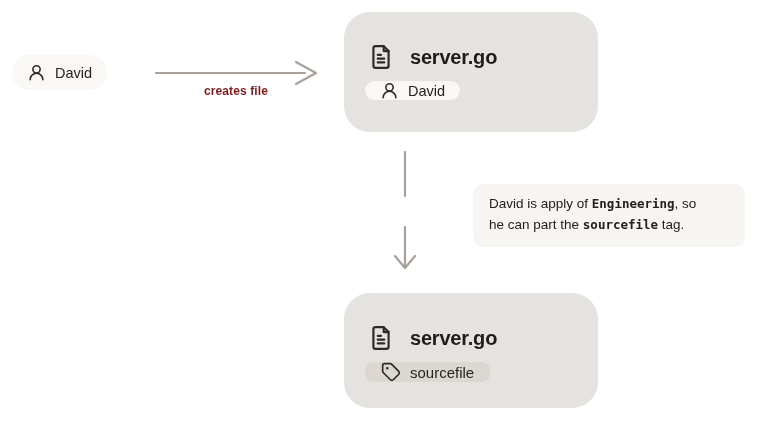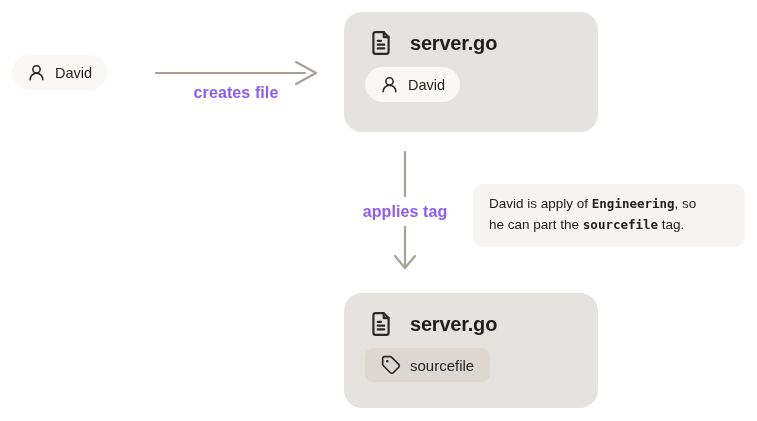--- a/index.html
+++ b/index.html
@@ -34,46 +34,46 @@
     border-radius: 8px;
     height: 34px;
     padding: 0 16px;
     font-size: 15px;
   }
   .actor-pill { position: absolute; left: 12px; top: 55px; }
   
   .card {
     position: absolute;
     background: #e5e3e0;
-    border-radius: 18px;
+    border-radius: 26px;
     width: 254px;
     box-sizing: border-box;
-    padding: 18px 21px;
+    padding: 32px 21px;
     display: flex;
     flex-direction: column;
     gap: 11px;
   }
   .card.before { left: 344px; top: 12px; height: 120px; }
   .card.after  { left: 344px; top: 293px; height: 115px; }
   .file-row { display: flex; align-items: center; gap: 16px; padding-left: 3px; }
   .file-name {
     font-size: 20px;
     font-weight: 700;
     color: #1f1d19;
     letter-spacing: -0.2px;
   }
   .icon { display: inline-flex; flex: none; color: #2b2a26; }
   .icon svg { display: block; }
   
   .arrow { position: absolute; color: #a8a199; }
   .arrow-label {
     position: absolute;
-    font-size: 16px;
+    font-size: 12px;
     font-weight: 700;
-    color: #8b5cf6;
+    color: #7f1d1d;
     text-align: center;
     width: 150px;
     letter-spacing: 0.1px;
   }
   .label-creates { left: 161px; top: 84px; }
   .label-applies { left: 330px; top: 203px; }
   
   .note {
     position: absolute;
     left: 473px;
@@ -135,21 +135,20 @@
           <path d="M20 21a8 8 0 0 0-16 0"></path>
         </svg>
       </span>
       <span>David</span>
     </div>
   </div>
 
   <svg class="arrow" style="left:394px; top:151px;" width="22" height="46">
     <line x1="11" y1="1" x2="11" y2="45" stroke="currentColor" stroke-width="2.2" stroke-linecap="round"></line>
   </svg>
-  <div class="arrow-label label-applies">applies tag</div>
   <svg class="arrow" style="left:394px; top:226px;" width="22" height="46">
     <line x1="11" y1="1" x2="11" y2="40" stroke="currentColor" stroke-width="2.2" stroke-linecap="round"></line>
     <polyline points="1,30 11,42 21,30" fill="none" stroke="currentColor" stroke-width="2.2" stroke-linecap="round" stroke-linejoin="round"></polyline>
   </svg>
 
   <div class="note">
     <div><span>David is apply of </span><span class="code">Engineering</span><span>, so</span></div>
     <div><span>he can part the </span><span class="code">sourcefile</span><span> tag.</span></div>
   </div>
 

